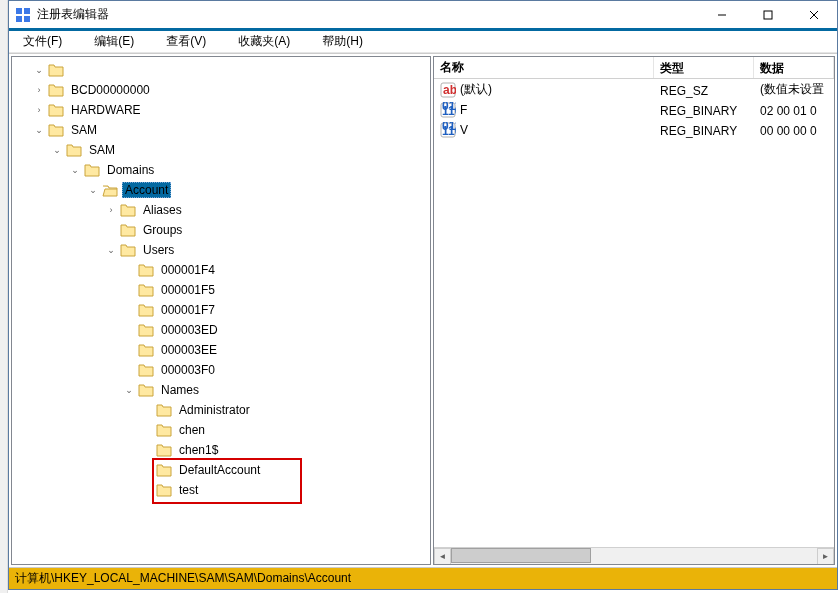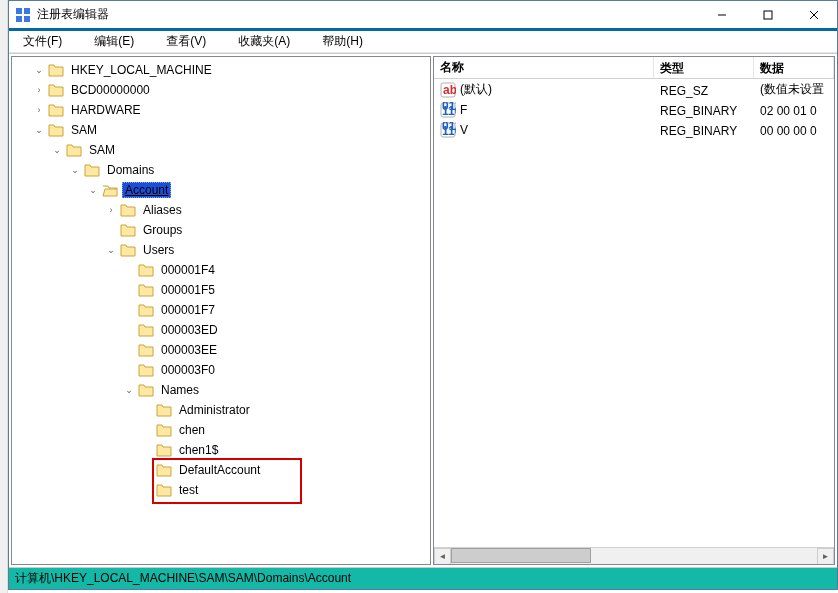--- a/index.html
+++ b/index.html
@@ -9,29 +9,29 @@
 .titlebar { height: 30px; display: flex; align-items: center; padding-left: 6px; border-bottom: 3px solid #0369a1; }
 .titlebar .app-icon { width: 16px; height: 16px; margin-right: 6px; display: inline-flex; }
 .titlebar .title { flex: 1; font-size: 12px; }
 .win-controls { display: flex; height: 100%; }
 .win-btn { width: 46px; display: flex; align-items: center; justify-content: center; }
 .menubar { height: 22px; display: flex; align-items: center; padding-left: 6px; border-bottom: 1px solid #e5e5e5; gap: 16px; }
 .menu-item { padding: 2px 8px; }
 .content { flex: 1; display: flex; border-top: 1px solid #ccc; min-height: 0; }
 .tree-pane { width: 420px; border: 1px solid #828790; margin: 2px 1px 2px 2px; overflow: auto; padding: 3px 0 3px 3px; position: relative; }
 .list-pane { flex: 1; border: 1px solid #828790; margin: 2px 2px 2px 1px; overflow: auto; display: flex; flex-direction: column; }
-.statusbar { height: 22px; border-top: 1px solid #ccc; padding: 2px 6px; display: flex; align-items: center; background: #14b8a6; }
+.statusbar { height: 22px; border-top: 1px solid #ccc; padding: 2px 6px; display: flex; align-items: center; background: #eab308; }
 
 .tree-node { white-space: nowrap; }
 .node-row { display: flex; align-items: center; height: 20px; }
 .expander { width: 12px; height: 12px; display: inline-flex; align-items: center; justify-content: center; margin-right: 3px; font-size: 9px; color: #606060; cursor: default; }
 .expander.blank { visibility: hidden; }
 .folder-icon { width: 16px; height: 14px; margin-right: 4px; display: inline-flex; }
 .node-label { padding: 1px 3px; }
-.node-label.selected { background: #1d4ed8; border: 1px dotted #7aa7d8; padding: 0 2px; text-decoration: underline; }
+.node-label.selected { background: #0369a1; border: 1px dotted #7aa7d8; padding: 0 2px; }
 .children { padding-left: 18px; }
 .hl-box { position: absolute; border: 2px solid #d40000; pointer-events: none; }
 
 .list-header { display: flex; height: 22px; border-bottom: 1px solid #d0d0d0; background: #fff; }
 .list-header .col { padding: 3px 6px; border-right: 1px solid #e5e5e5; font-weight: bold; }
 .list-body { flex: 1; overflow: auto; position: relative; }
 .list-row { display: flex; height: 20px; align-items: flex-end; }
 .list-row .cell { padding: 1px 6px; overflow: hidden; text-overflow: ellipsis; white-space: nowrap; }
 .val-icon { width: 16px; height: 16px; margin-right: 4px; display: inline-flex; flex-shrink: 0; }
 .col-name { width: 220px; display: flex; align-items: center; }
@@ -91,21 +91,20 @@
     <div class="tree-pane">
       <div class="tree-node">
         <div class="node-row">
           <span style="width:18px;"></span>
           <span class="expander">⌄</span>
           <span class="folder-icon">
               <svg viewBox="0 0 16 14">
                 <path d="M1 2h5l1 2h8v9H1z" fill="#ffe9a2" stroke="#caa43d"></path>
               </svg>
             </span>
-          <span class="node-label">HKEY_LOCAL_MACHINE</span>
         </div>
         <div class="children">
           <div class="node-row">
               <span class="expander">›</span>
               <span class="folder-icon">
                 <svg viewBox="0 0 16 14">
                   <path d="M1 2h5l1 2h8v9H1z" fill="#ffe9a2" stroke="#caa43d"></path>
                 </svg>
               </span>
               <span class="node-label">BCD00000000</span>

